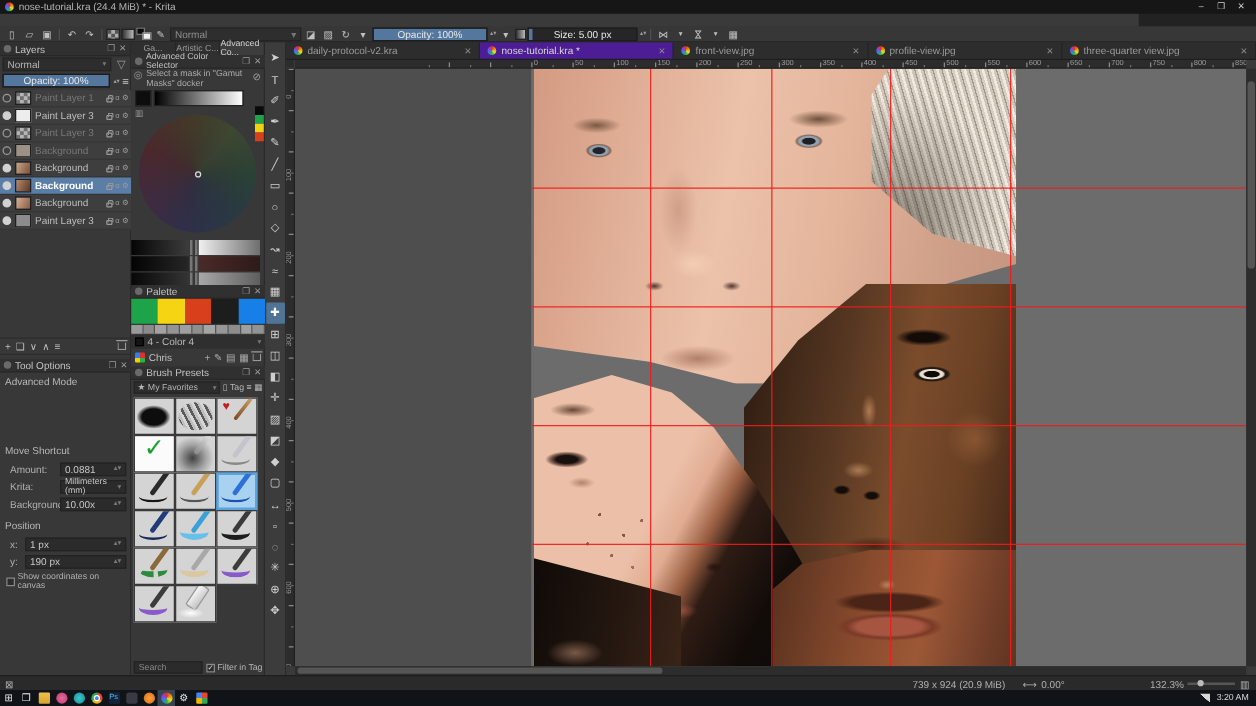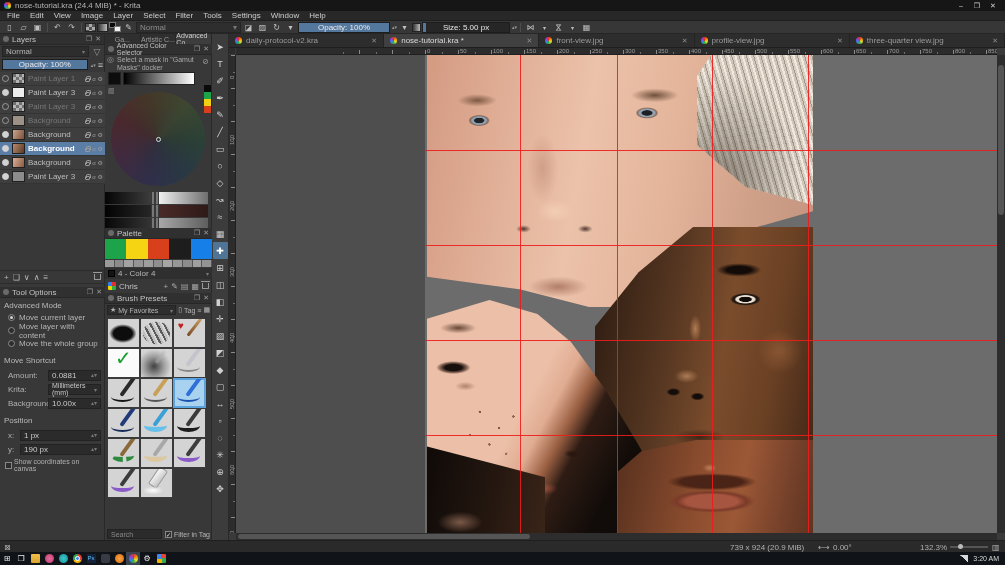--- a/index.html
+++ b/index.html
@@ -142,21 +142,21 @@
 .search-box{flex:1;height:10px;background:#2b2b2b;border:1px solid #222;color:#888;font-size:7px;display:flex;align-items:center;padding:0 3px}
 .filt{display:flex;align-items:center;gap:2px;font-size:7px;color:#b5b5b5}
 
 .toolbox{left:212px;top:34px;width:17px;height:506px;background:#3c3c3c;border-right:1px solid #2a2a2a;display:flex;flex-direction:column;align-items:center;padding-top:4px}
 .tool{width:15px;height:17px;display:flex;align-items:center;justify-content:center;color:#cfcfcf;font-size:9px}
 .tool.active{background:#4f7496;border-radius:1px;color:#fff}
 
 .canvas-col{left:229px;top:34px;width:776px;height:506px;background:#3a3a3a}
 .doc-tabbar{position:absolute;left:0;top:0;width:776px;height:14px;background:#242424;display:flex;border-bottom:1px solid #1e1e1e}
 .doc-tab{flex:1;display:flex;align-items:center;gap:4px;padding:0 6px;background:#2d2d2d;border-right:1px solid #232323;font-size:8px;color:#9a9a9a}
-.doc-tab.active{background:#404040;color:#d8d8d8}
+.doc-tab.active{background:#4c1d95;color:#d8d8d8}
 .tab-close{margin-left:auto;font-size:7px;color:#8a8a8a}
 .ruler-corner{position:absolute;left:0;top:14px;width:7px;height:7px;background:#2c2c2c;border-right:1px solid #3a3a3a;border-bottom:1px solid #3a3a3a}
 .ruler-top{position:absolute;left:7px;top:14px;width:761px;height:7px;background:#2c2c2c;border-bottom:1px solid #1f1f1f;overflow:hidden}
 .ruler-left{position:absolute;left:0;top:21px;width:7px;height:478px;background:#2c2c2c;border-right:1px solid #1f1f1f;overflow:hidden}
 .tick{position:absolute;bottom:0;width:1px;height:2px;background:#6e6e6e}
 .tick.major{height:4px;background:#8a8a8a}
 .htick{position:absolute;right:0;height:1px;width:2px;background:#6e6e6e}
 .htick.major{width:4px;background:#8a8a8a}
 .rlabel-t{position:absolute;top:0;font-size:6px;color:#9a9a9a;line-height:6px}
 .rlabel-l{position:absolute;left:0px;font-size:6px;color:#9a9a9a;transform:rotate(-90deg);transform-origin:2px 2px;line-height:6px}
@@ -248,33 +248,20 @@
   <div class="titlebar abs">
     <span class="krita-dot"></span>
     <span>nose-tutorial.kra (24.4 MiB) * - Krita</span>
     <span class="win-controls">
       <span class="win-btn">–</span>
       <span class="win-btn">❒</span>
       <span class="win-btn">✕</span>
     </span>
   </div>
 
-  <div class="menubar abs">
-      <span class="menu-item">File</span>
-      <span class="menu-item">Edit</span>
-      <span class="menu-item">View</span>
-      <span class="menu-item">Image</span>
-      <span class="menu-item">Layer</span>
-      <span class="menu-item">Select</span>
-      <span class="menu-item">Filter</span>
-      <span class="menu-item">Tools</span>
-      <span class="menu-item">Settings</span>
-      <span class="menu-item">Window</span>
-      <span class="menu-item">Help</span>
-    </div>
 
   <div class="toolbar abs">
     <span class="tb">▯</span>
     <span class="tb">▱</span>
     <span class="tb">▣</span>
     <span class="tb-sep"></span>
     <span class="tb">↶</span>
     <span class="tb">↷</span>
     <span class="tb-sep"></span>
     <span class="sw-checker"></span>
@@ -428,34 +415,20 @@
     </div>
     <div class="docker-header topt-header">
       <span class="dh-dot"></span>
       <span>Tool Options</span>
       <span class="dh-icons">
           <span>❐</span>
           <span>✕</span>
         </span>
     </div>
     <span class="opt-label" style="top:267px">Advanced Mode</span>
-    <div class="radio-group">
-        <div class="radio-row">
-          <span class="radio on"></span>
-          <span class="rlabel">Move current layer</span>
-        </div>
-        <div class="radio-row">
-          <span class="radio"></span>
-          <span class="rlabel">Move layer with content</span>
-        </div>
-        <div class="radio-row">
-          <span class="radio"></span>
-          <span class="rlabel">Move the whole group</span>
-        </div>
-      </div>
     <span class="opt-label" style="top:322px">Move Shortcut</span>
     <div class="opt-row" style="left:8px;top:335px;width:93px">
       <span style="width:38px">Amount:</span>
       <span class="opt-input">
           <span>0.0881</span>
           <span class="spinner arrow">▴▾</span>
         </span>
     </div>
     <div class="opt-row" style="left:8px;top:349px;width:93px">
       <span style="width:38px">Krita:</span>

